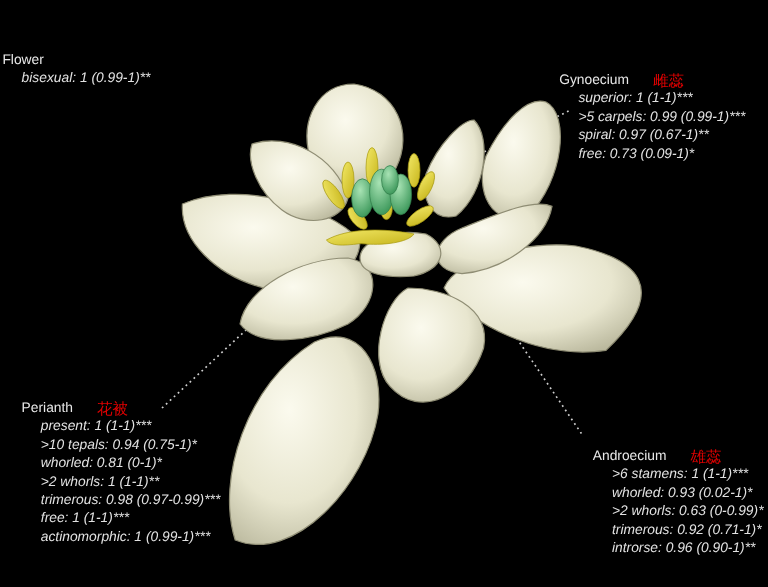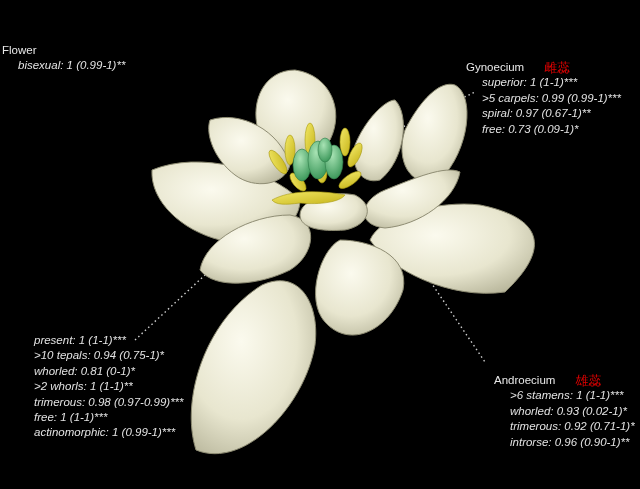--- a/index.html
+++ b/index.html
@@ -90,35 +90,40 @@
   </div>
   <ul>
     <li>superior: 1 (1-1)***</li>
     <li>&gt;5 carpels: 0.99 (0.99-1)***</li>
     <li>spiral: 0.97 (0.67-1)**</li>
     <li>free: 0.73 (0.09-1)*</li>
   </ul>
 </div>
 
 <div class="block" id="peri-block">
+  <div class="head">
+    <span class="title">Perianth</span>
+    <span class="cn">花被</span>
+  </div>
   <ul>
     <li>present: 1 (1-1)***</li>
     <li>&gt;10 tepals: 0.94 (0.75-1)*</li>
     <li>whorled: 0.81 (0-1)*</li>
     <li>&gt;2 whorls: 1 (1-1)**</li>
     <li>trimerous: 0.98 (0.97-0.99)***</li>
     <li>free: 1 (1-1)***</li>
     <li>actinomorphic: 1 (0.99-1)***</li>
   </ul>
 </div>
 
 <div class="block" id="andro-block">
   <div class="head">
     <span class="title">Androecium</span>
     <span class="cn">雄蕊</span>
   </div>
   <ul>
     <li>&gt;6 stamens: 1 (1-1)***</li>
     <li>whorled: 0.93 (0.02-1)*</li>
+    <li>&gt;2 whorls: 0.63 (0-0.99)*</li>
     <li>trimerous: 0.92 (0.71-1)*</li>
     <li>introrse: 0.96 (0.90-1)**</li>
   </ul>
 </div>
 
 </body></html>

